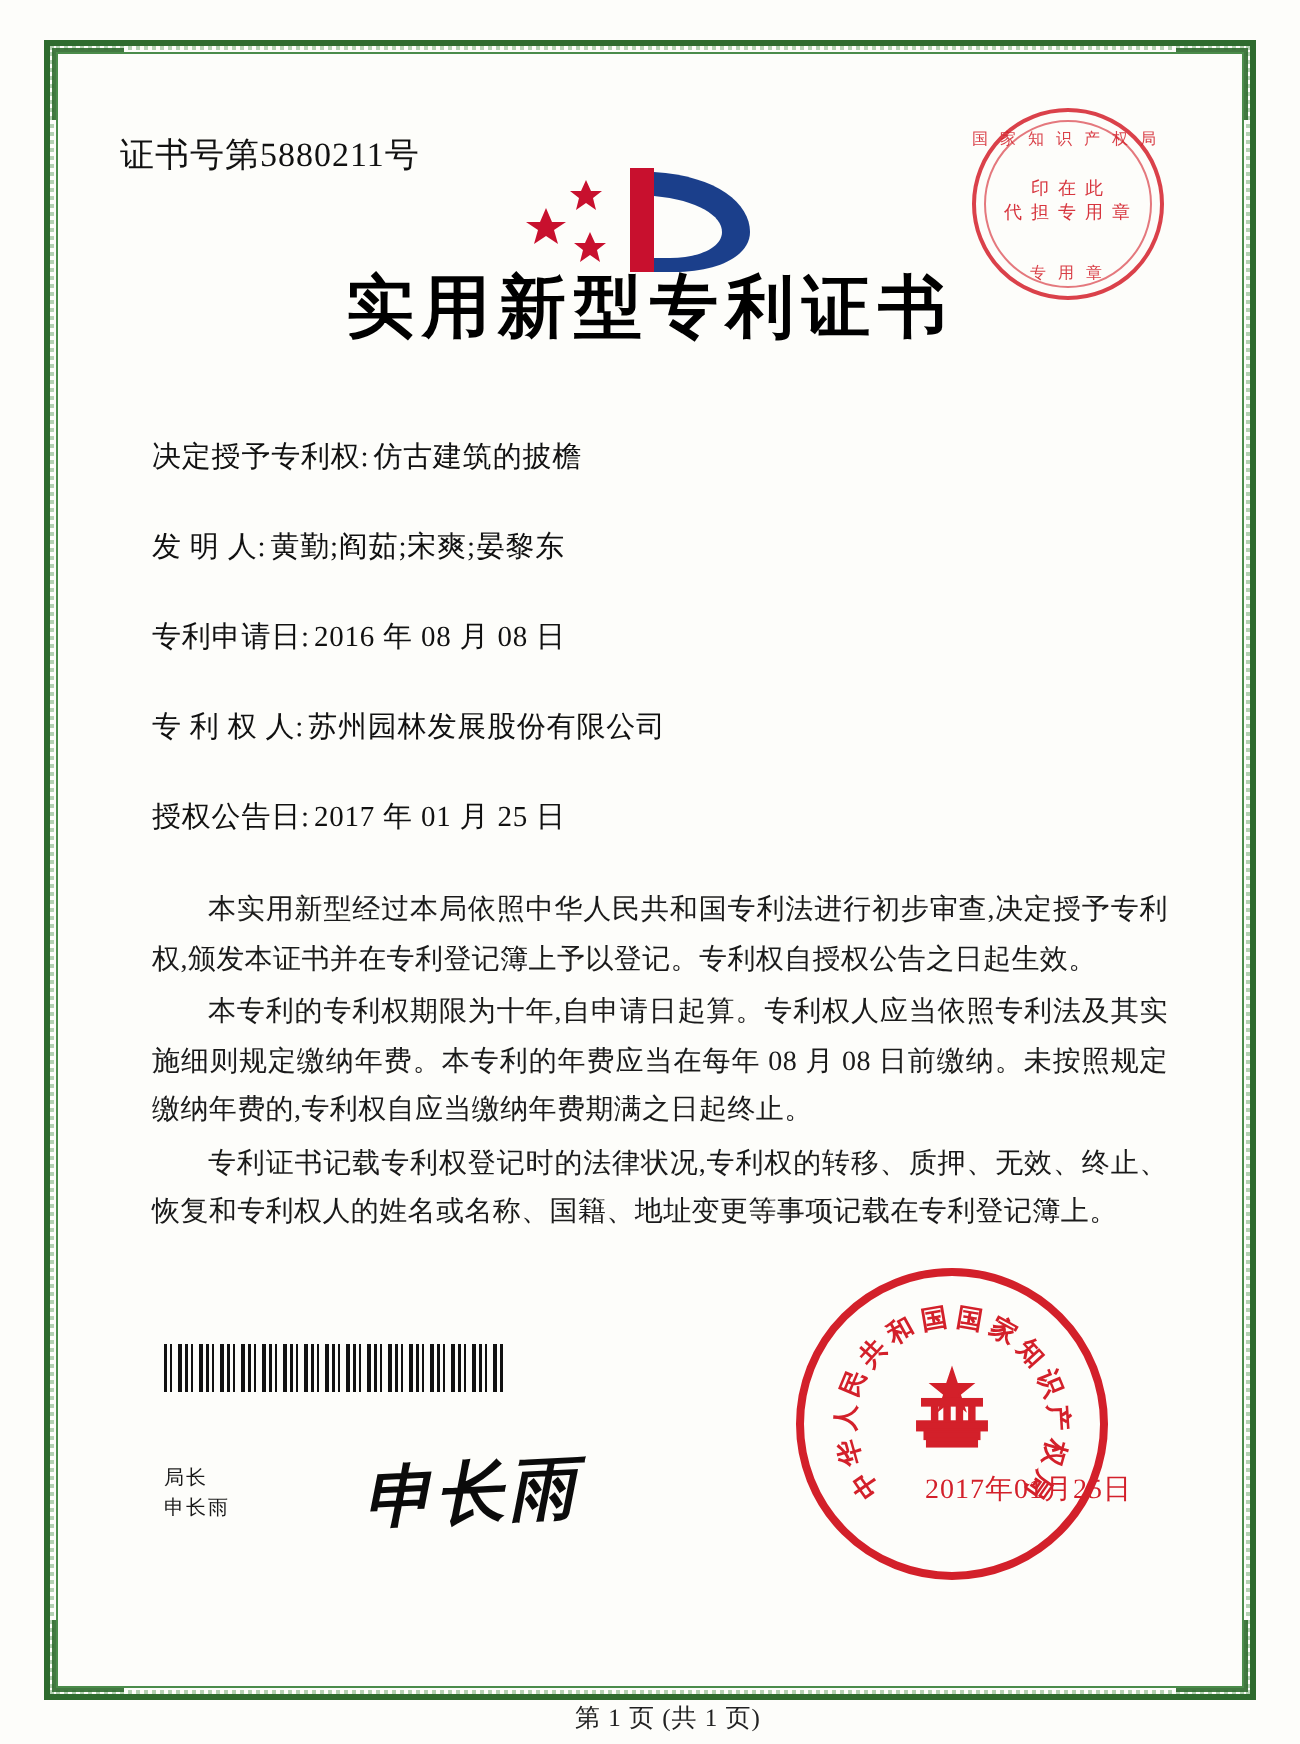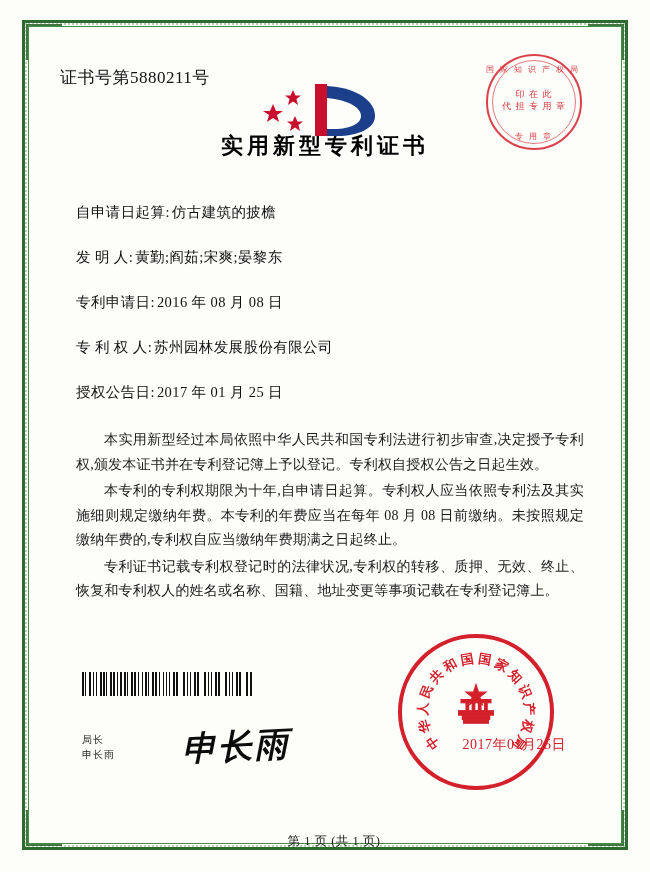--- a/index.html
+++ b/index.html
@@ -114,21 +114,21 @@
   }
   .seal-top .arcb {
     position:absolute; left:0; right:0; bottom:8px;
     text-align:center; color:#d3202a; font-size:8px; opacity:.85;
     letter-spacing: 2px;
   }
 
   
   .title {
     text-align: center;
-    font-size: 22px;
+    font-size: 34px;
     font-weight: bold;
     letter-spacing: 4px;
     margin-top: 42px;
     color: #000;
     font-family: "Liberation Serif", "DejaVu Serif", serif;
   }
 
   
   .fields {
     margin-top: 42px;
@@ -243,21 +243,21 @@
     font-size: 14px;
     color: #d3202a;
     letter-spacing: .5px;
     font-weight: normal;
   }
 
   
   .footer {
     position: absolute;
     left: 0; right: 0;
-    bottom: 22px;
+    bottom: 4px;
     text-align: center;
     font-size: 12.5px;
     color: #222;
     letter-spacing: .5px;
     padding-left: 18px;
   }
 </style>
 </head>
 <body>
 
@@ -294,21 +294,21 @@
       <div class="arc">国 家 知 识 产 权 局</div>
       <div class="stxt l1">印 在 此</div>
       <div class="stxt l2">代 担 专 用 章</div>
       <div class="arcb">专 用 章</div>
     </div>
 
     <div class="title">实用新型专利证书</div>
 
     <div class="fields">
       <div class="row">
-        <span class="lbl">自申请日起算:</span>
+        <span class="lbl">决定授予专利权:</span>
         <span class="val">仿古建筑的披檐</span>
       </div>
       <div class="row">
         <span class="lbl">发 明 人:</span>
         <span class="val">黄勤;阎茹;宋爽;晏黎东</span>
       </div>
       <div class="row">
         <span class="lbl">专利申请日:</span>
         <span class="val">2016 年 08 月 08 日</span>
       </div>

